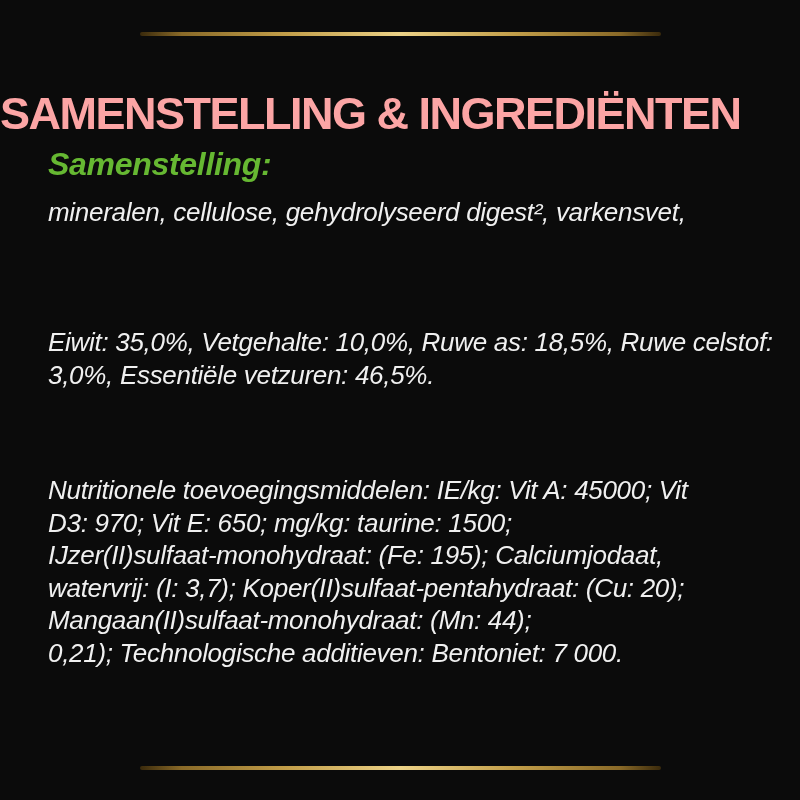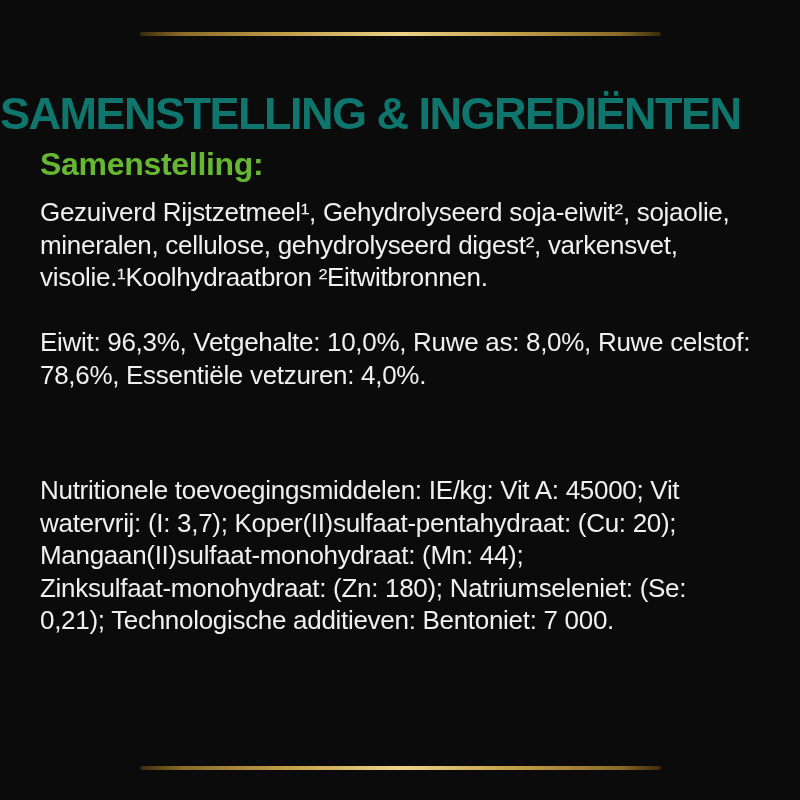--- a/index.html
+++ b/index.html
@@ -26,31 +26,32 @@
       #c29e49 72%, #8a6a28 92%, #3a2a0c 100%);
   }
   .gold-rule.top { top: 32px; }
   .gold-rule.bottom { top: 766px; }
   .page-title {
     position: absolute;
     top: 60px;
     left: 0;
     width: 716px;
     text-align: center;
-    color: #0f766e;
+    color: #fca5a5;
     font-size: 45px;
     font-weight: 700;
     letter-spacing: -1.5px;
     line-height: 48px;
     white-space: nowrap;
   }
   .section {
     position: absolute;
-    left: 40px;
+    left: 48px;
     width: 730px;
+    font-style: italic;
   }
   #sec1 { top: 146px; }
   #sec2 { top: 326px; }
   #sec3 { top: 474px; }
   .section h2 {
     margin: 0 0 14px 0;
     color: #66b832;
     font-size: 32px;
     font-weight: 700;
     letter-spacing: -0.3px;
@@ -68,36 +69,35 @@
 </head>
 <body>
 
 <div class="gold-rule top"></div>
 
 <h1 class="page-title">SAMENSTELLING &amp; INGREDIËNTEN</h1>
 
 <div class="section" id="sec1">
   <h2>Samenstelling:</h2>
   <div>
-    <div class="body-line">Gezuiverd Rijstzetmeel¹, Gehydrolyseerd soja-eiwit², sojaolie,</div>
     <div class="body-line">mineralen, cellulose, gehydrolyseerd digest², varkensvet,</div>
-    <div class="body-line">visolie.¹Koolhydraatbron ²Eitwitbronnen.</div>
   </div>
 </div>
 
 <div class="section" id="sec2">
   <div>
-    <div class="body-line">Eiwit: 96,3%, Vetgehalte: 10,0%, Ruwe as: 8,0%, Ruwe celstof:</div>
-    <div class="body-line">78,6%, Essentiële vetzuren: 4,0%.</div>
+    <div class="body-line">Eiwit: 35,0%, Vetgehalte: 10,0%, Ruwe as: 18,5%, Ruwe celstof:</div>
+    <div class="body-line">3,0%, Essentiële vetzuren: 46,5%.</div>
   </div>
 </div>
 
 <div class="section" id="sec3">
   <div>
     <div class="body-line">Nutritionele toevoegingsmiddelen: IE/kg: Vit A: 45000; Vit</div>
+    <div class="body-line">D3: 970; Vit E: 650; mg/kg: taurine: 1500;</div>
+    <div class="body-line">IJzer(II)sulfaat-monohydraat: (Fe: 195); Calciumjodaat,</div>
     <div class="body-line">watervrij: (I: 3,7); Koper(II)sulfaat-pentahydraat: (Cu: 20);</div>
     <div class="body-line">Mangaan(II)sulfaat-monohydraat: (Mn: 44);</div>
-    <div class="body-line">Zinksulfaat-monohydraat: (Zn: 180); Natriumseleniet: (Se:</div>
     <div class="body-line">0,21); Technologische additieven: Bentoniet: 7 000.</div>
   </div>
 </div>
 
 <div class="gold-rule bottom"></div>
 
 </body></html>

